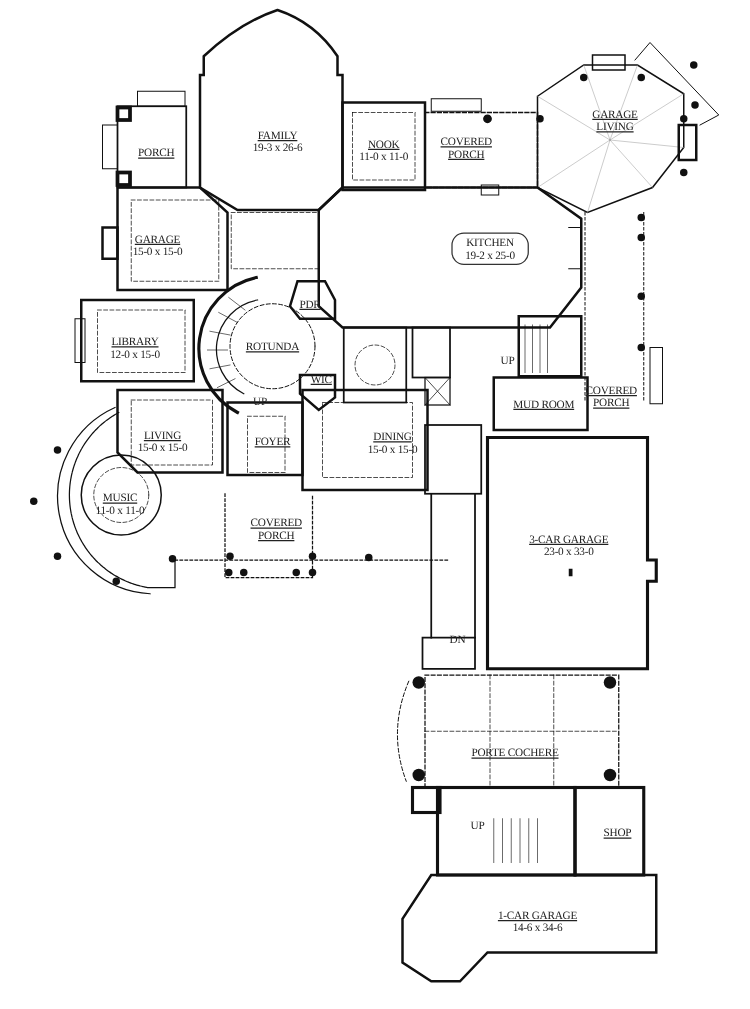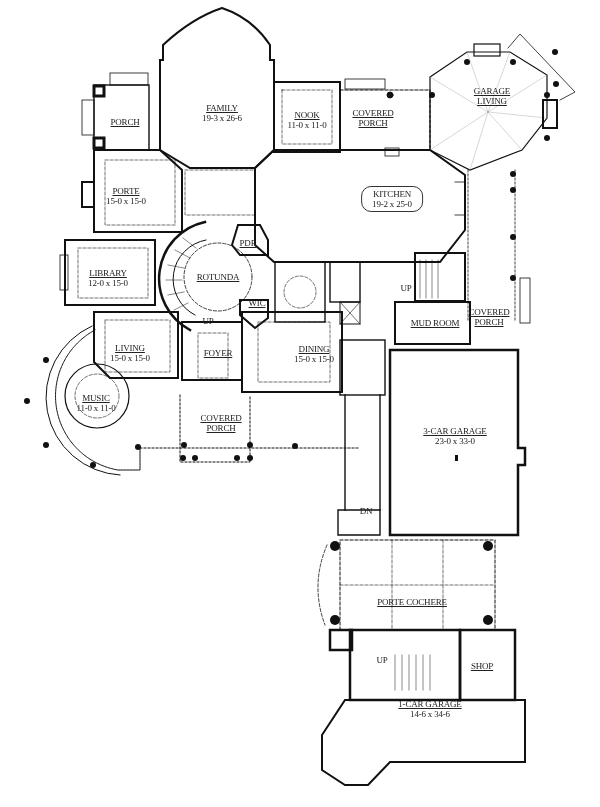--- a/index.html
+++ b/index.html
@@ -187,21 +187,21 @@
   <div class="lbl" style="left:125px;top:117px">
       <span class="nm">PORCH</span>
     </div>
   <div class="lbl" style="left:373px;top:108px;white-space:normal;width:50px">
       <span class="nm">COVERED PORCH</span>
     </div>
   <div class="lbl" style="left:492px;top:86px;white-space:normal;width:50px">
       <span class="nm">GARAGE LIVING</span>
     </div>
   <div class="lbl" style="left:126px;top:186px">
-      <span class="nm">PORTE</span>
+      <span class="nm">GARAGE</span>
       <span class="dm">15-0 x 15-0</span>
     </div>
   <div class="lbl kbox" style="left:392px;top:186px">
       <span class="dm">KITCHEN</span>
       <span class="dm">19-2 x 25-0</span>
     </div>
   <div class="lbl" style="left:248px;top:238px">
       <span class="nm">PDR</span>
     </div>
   <div class="lbl" style="left:108px;top:268px">
@@ -238,24 +238,24 @@
   <div class="lbl" style="left:221px;top:413px;white-space:normal;width:50px">
       <span class="nm">COVERED PORCH</span>
     </div>
   <div class="lbl" style="left:455px;top:426px">
       <span class="nm">3-CAR GARAGE</span>
       <span class="dm">23-0 x 33-0</span>
     </div>
   <div class="lbl" style="left:412px;top:597px">
       <span class="nm">PORTE COCHERE</span>
     </div>
-  <div class="lbl" style="left:482px;top:661px">
+  <div class="lbl" style="left:494px;top:661px">
       <span class="nm">SHOP</span>
     </div>
-  <div class="lbl" style="left:430px;top:699px">
+  <div class="lbl" style="left:430px;top:727px">
       <span class="nm">1-CAR GARAGE</span>
       <span class="dm">14-6 x 34-6</span>
     </div>
 
   <div class="lbl" style="left:208px;top:316px"><span>UP</span></div>
   <div class="lbl" style="left:406px;top:283px"><span>UP</span></div>
   <div class="lbl" style="left:366px;top:506px"><span>DN</span></div>
   <div class="lbl" style="left:382px;top:655px"><span>UP</span></div>
 </div>
 

